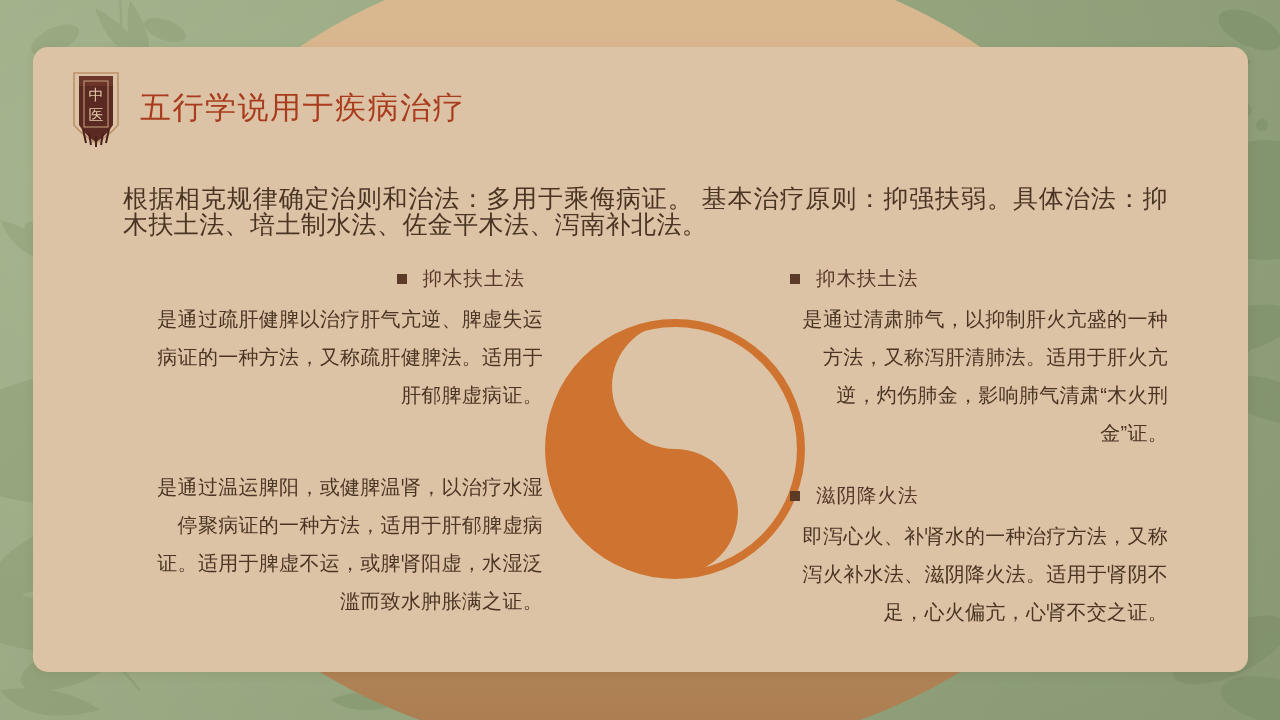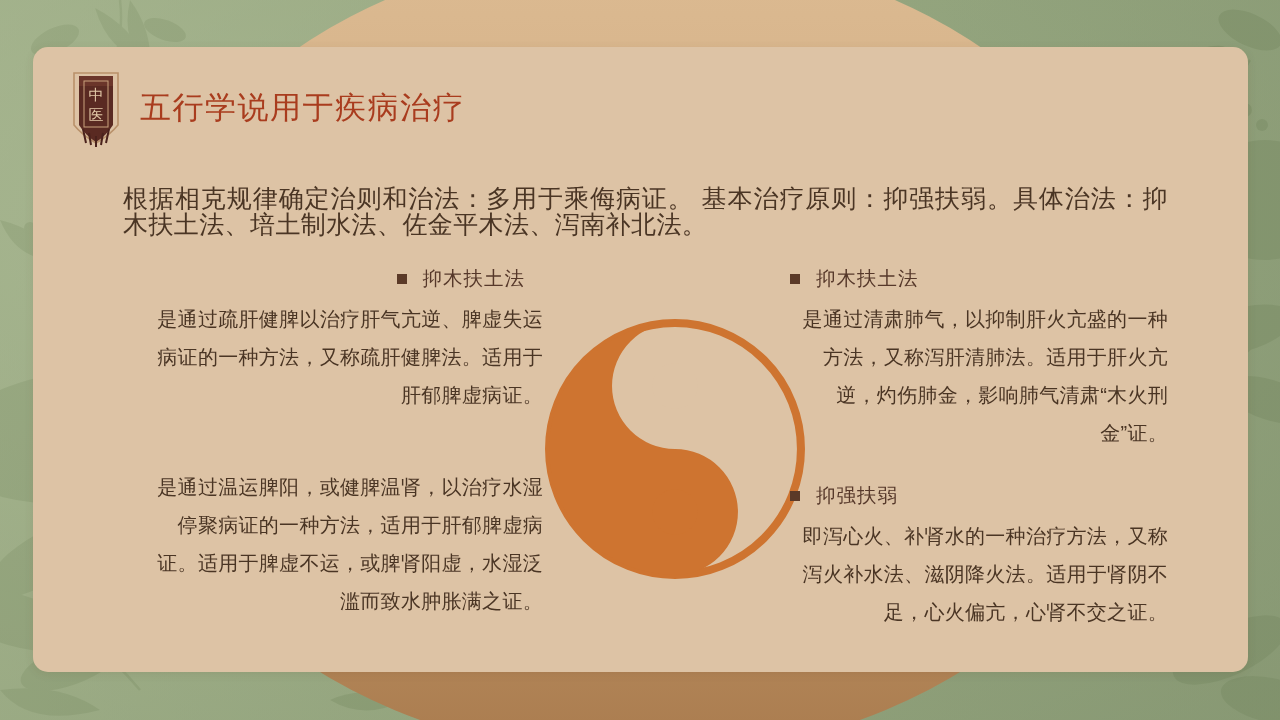--- a/index.html
+++ b/index.html
@@ -264,21 +264,21 @@
           <span>抑木扶土法</span>
         </div>
         <div class="block-body">是通过清肃肺气，以抑制肝火亢盛的一种方法，又称泻肝清肺法。适用于肝火亢逆，灼伤肺金，影响肺气清肃“木火刑金”证。</div>
       </div>
 
       <div class="gap-right"></div>
 
       <div class="block">
         <div class="block-head">
           <span class="bullet"></span>
-          <span>抑强扶弱</span>
+          <span>滋阴降火法</span>
         </div>
         <div class="block-body"> 即泻心火、补肾水的一种治疗方法，又称泻火补水法、滋阴降火法。适用于肾阴不足，心火偏亢，心肾不交之证。</div>
       </div>
 
     </div>
 
   </div>
 </div>
 
 </body></html>

